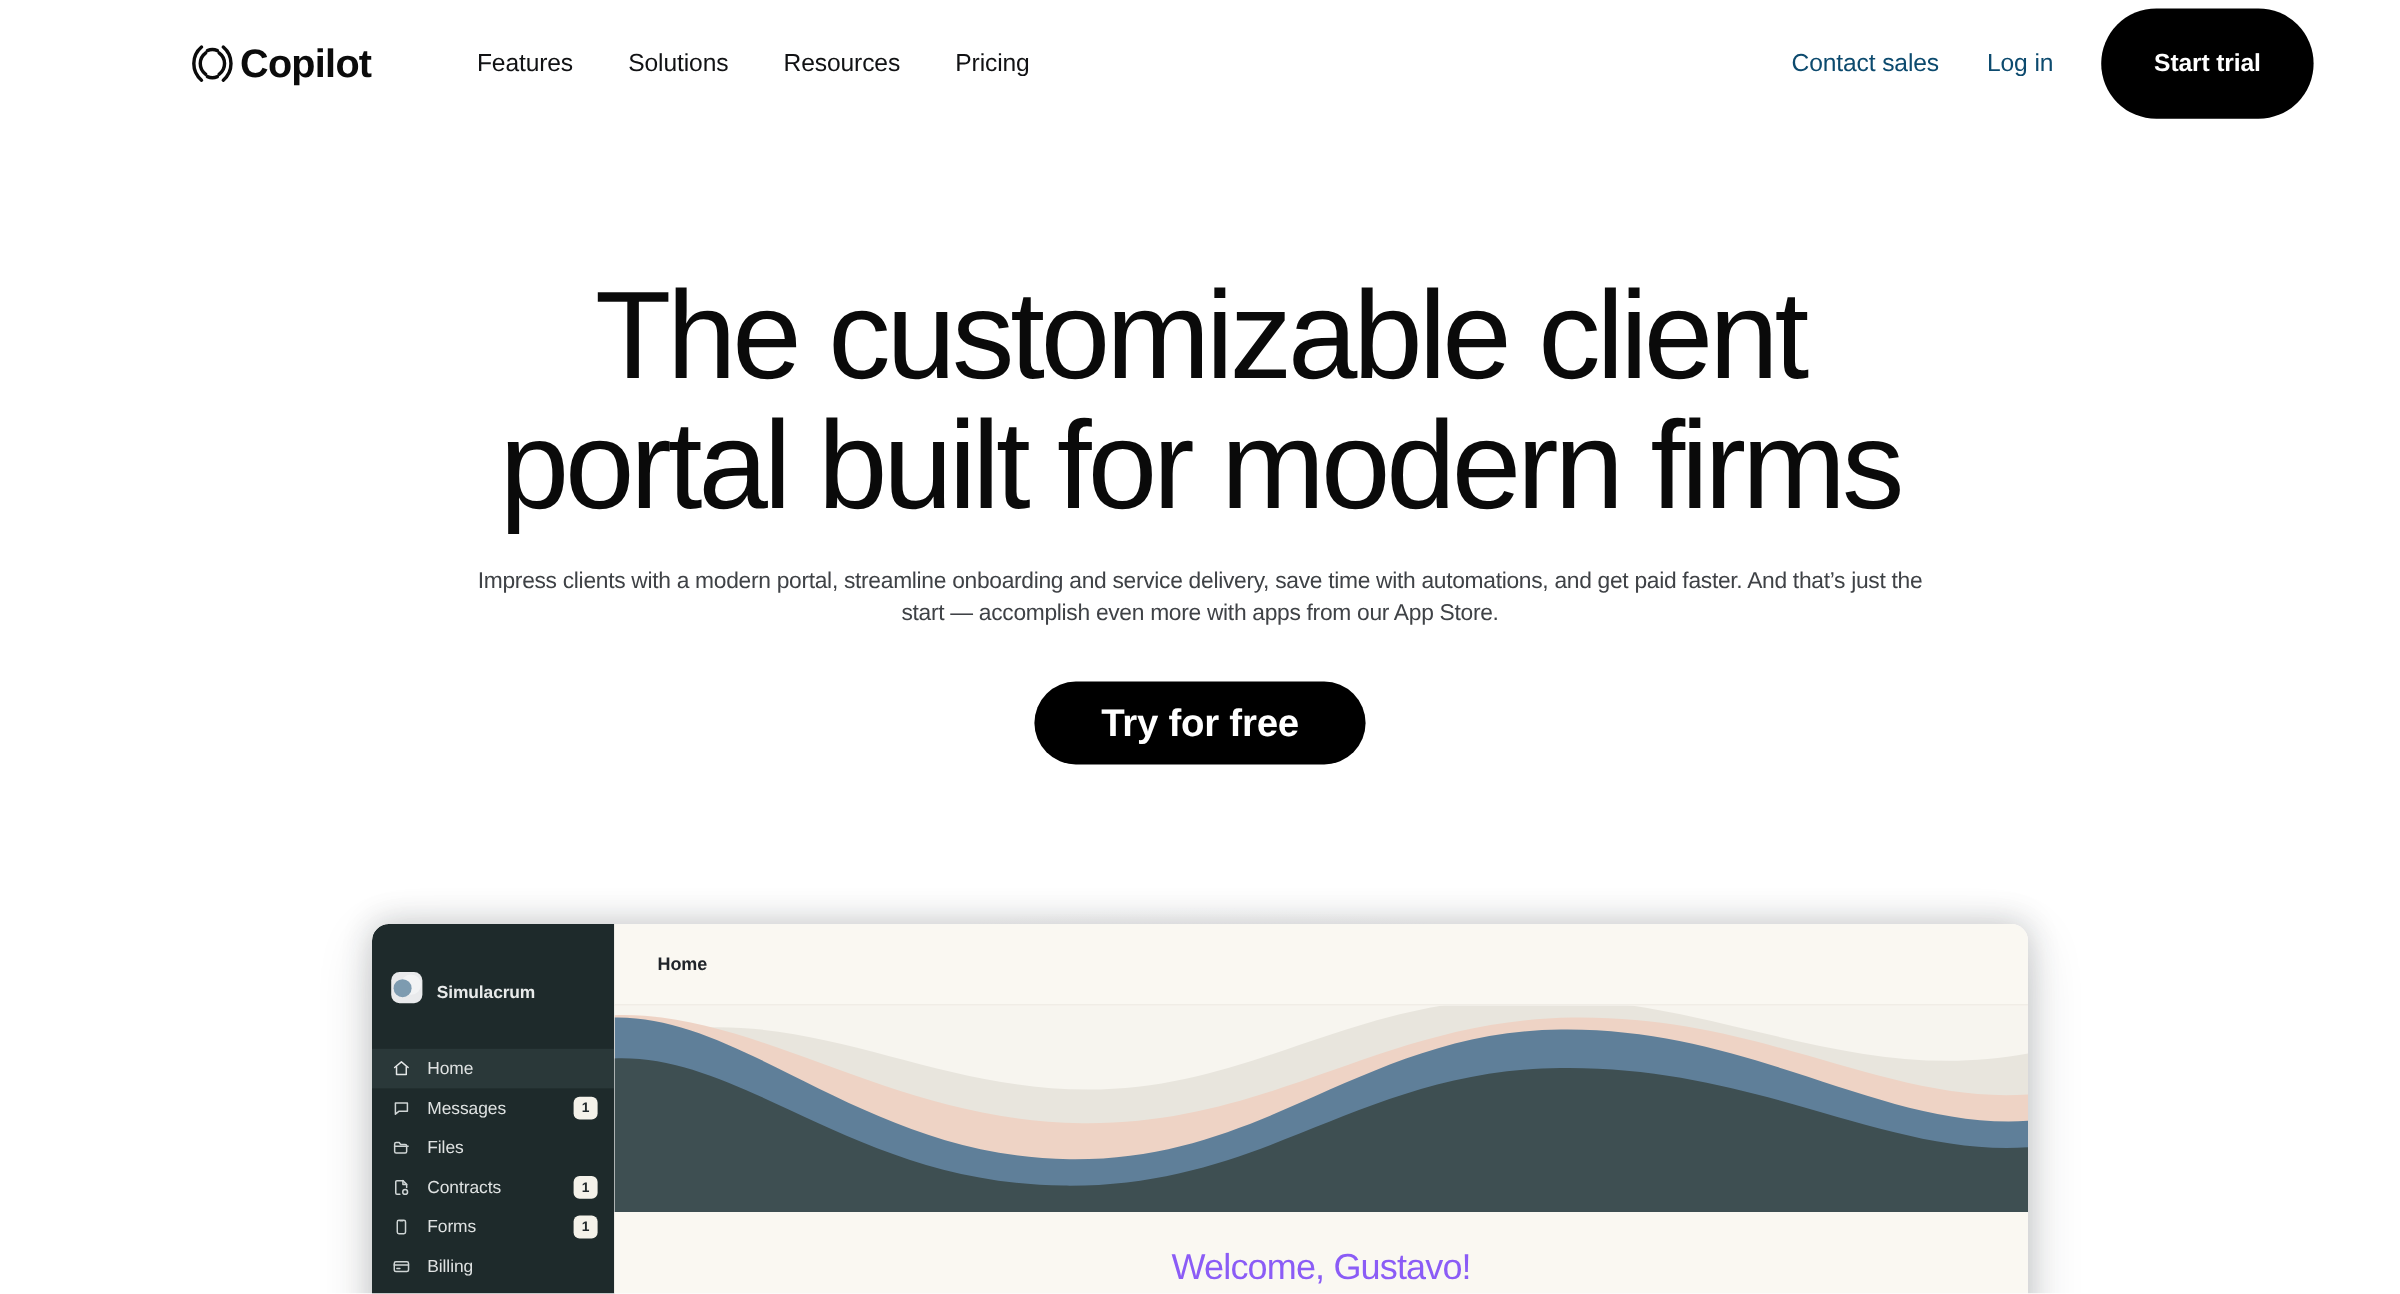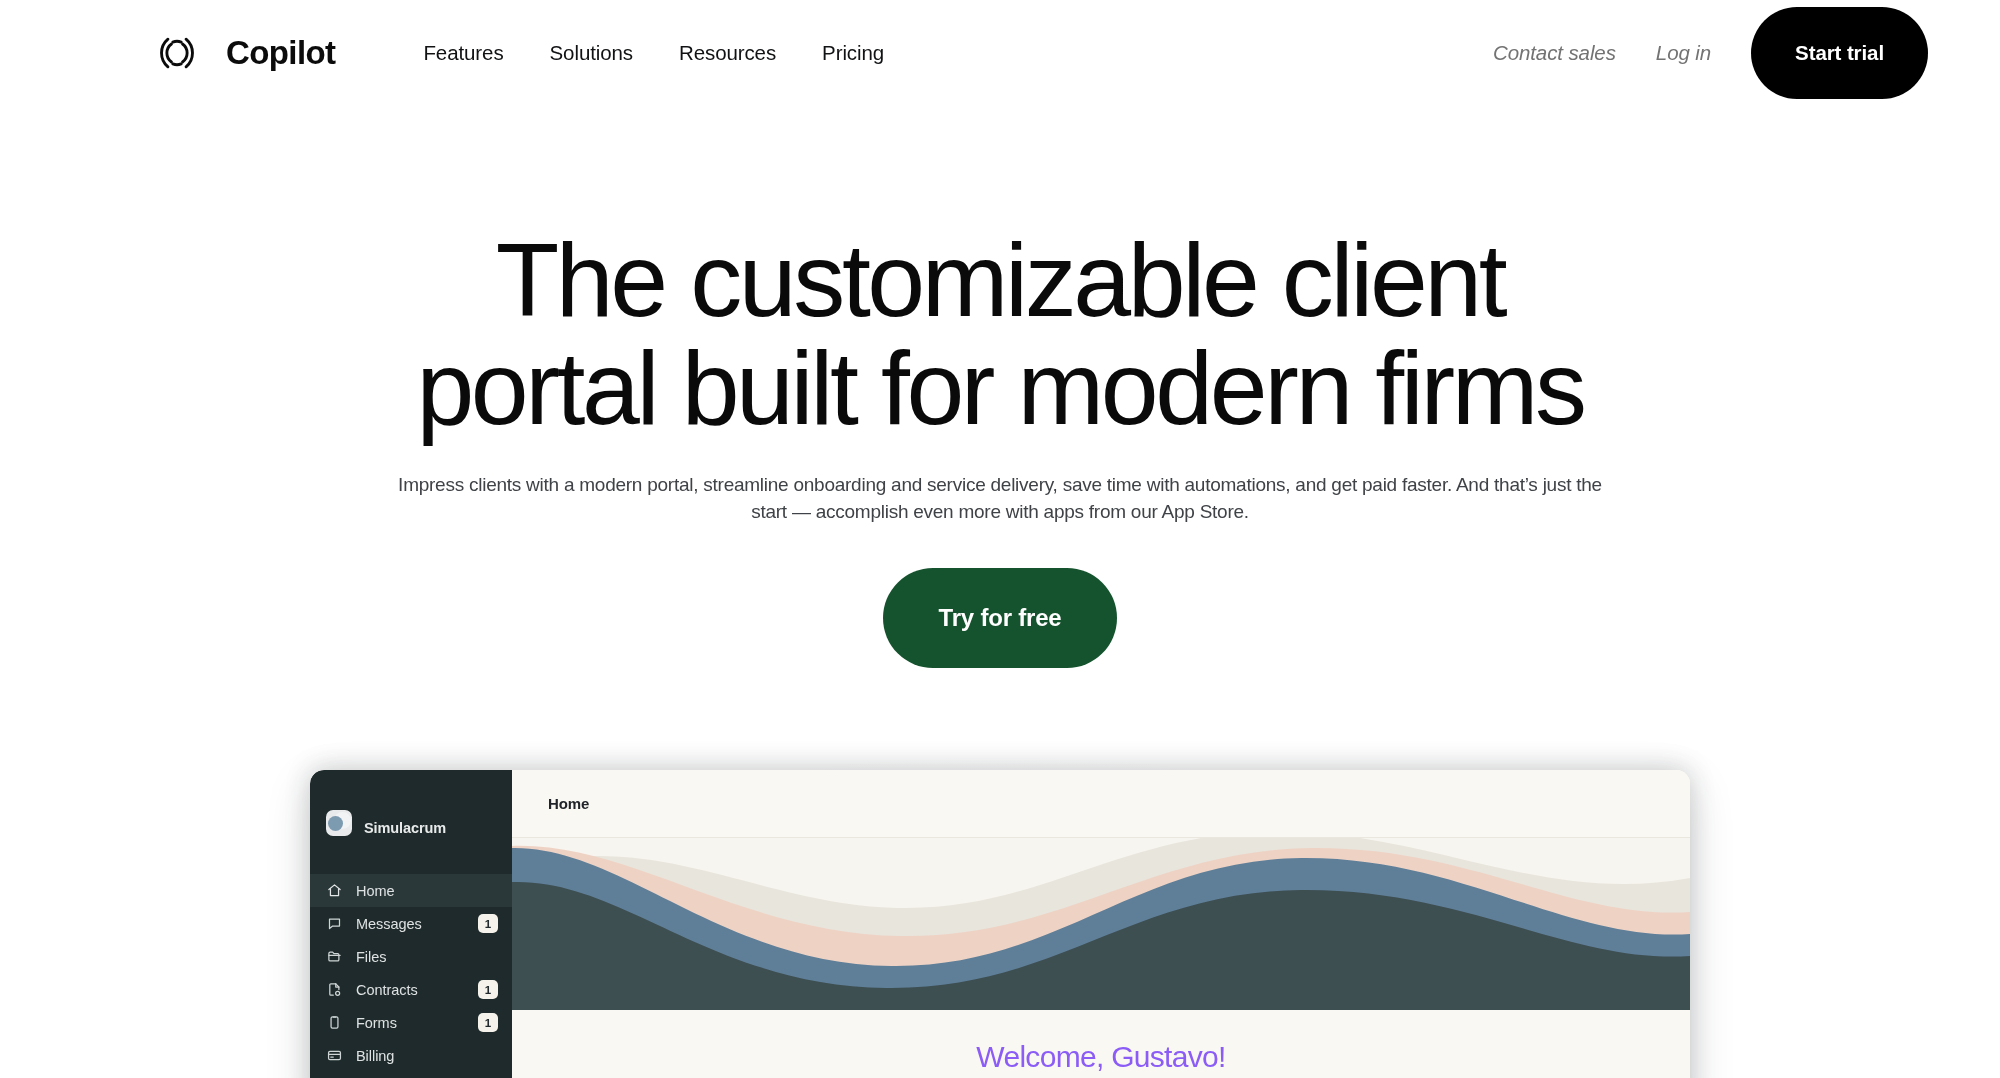--- a/index.html
+++ b/index.html
@@ -23,37 +23,36 @@
   }
 
   
   .navbar {
     position: absolute; top: 0; left: 0;
     width: 2000px; height: 106px;
     display: flex; align-items: center;
     padding: 0 72px 0 156px;
     z-index: 20;
   }
-  .brand { display: flex; align-items: center; gap: 28px; }
+  .brand { display: flex; align-items: center; gap: 2px; }
   .brand-mark { width: 42px; height: 42px; display: block; }
   .brand-name {
     font-size: 33px; font-weight: 700; color: #0b0b0b;
     letter-spacing: -0.6px;
   }
   .nav-links { display: flex; align-items: flex-end; gap: 46px; margin-left: 88px; }
   .nav-link {
     font-size: 20.5px; font-weight: 500; color: #111214;
     letter-spacing: -0.1px; cursor: pointer; white-space: nowrap;
   }
   .nav-right { display: flex; align-items: center; gap: 0; margin-left: auto; }
   .nav-action {
-    font-size: 20.5px; font-weight: 500; color: #737373;
+    font-size: 20.5px; font-weight: 500; color: #0c4a6e;
     letter-spacing: -0.1px; cursor: pointer; white-space: nowrap;
     margin-right: 40px;
-    font-style: italic;
   }
   .btn-trial {
     background: #000; color: #fff;
     font-size: 20.5px; font-weight: 700; letter-spacing: -0.1px;
     border: none; border-radius: 999px;
     padding: 34px 44px; cursor: pointer;
     font-family: inherit; white-space: nowrap;
   }
 
   
@@ -66,24 +65,24 @@
   }
   .subhead {
     margin: 30px auto 0;
     width: 1225px;
     font-size: 19px; line-height: 1.42;
     font-weight: 400; color: #3f4246;
     letter-spacing: -0.25px;
   }
   .cta-wrap { margin-top: 42px; }
   .btn-try {
-    background: #14532d; color: #ffffff;
-    font-size: 24px; font-weight: 700; letter-spacing: -0.2px;
+    background: #000000; color: #ffffff;
+    font-size: 32px; font-weight: 700; letter-spacing: -0.2px;
     border: none; border-radius: 999px;
-    padding: 36px 56px; cursor: pointer;
+    padding: 16px 56px; cursor: pointer;
     font-family: inherit;
   }
 
   
   .app-window {
     position: absolute;
     left: 310px; top: 770px;
     width: 1380px; height: 340px;
     border-radius: 14px 14px 0 0;
     overflow: hidden;

